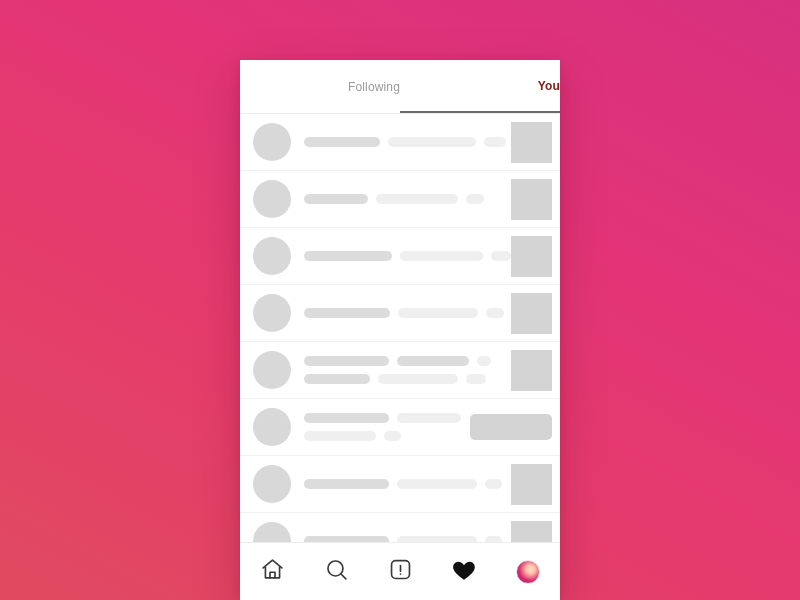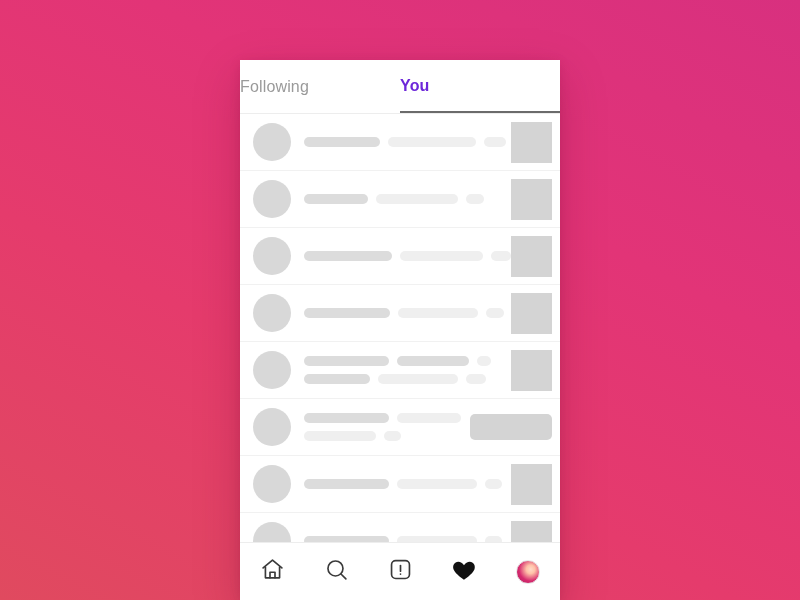--- a/index.html
+++ b/index.html
@@ -38,30 +38,30 @@
   #tabbar {
     position: relative;
     height: 53px;
     display: flex;
     border-bottom: 1px solid #ededed;
   }
   .tab {
     flex: 1;
     display: flex;
     align-items: center;
-    justify-content: flex-start;
-    font-size: 16px;
+    justify-content: flex-end;
+    font-size: 12px;
     letter-spacing: 0.15px;
     color: #9a9a9a;
     height: 53px;
     box-sizing: border-box;
     user-select: none;
   }
   .tab.active {
-    color: #6d28d9;
+    color: #7f1d1d;
     font-weight: bold;
     border-bottom: 2px solid #6b6b6b;
   }
 
   
   #list {
     position: relative;
     height: 430px;
     overflow: hidden;
   }

